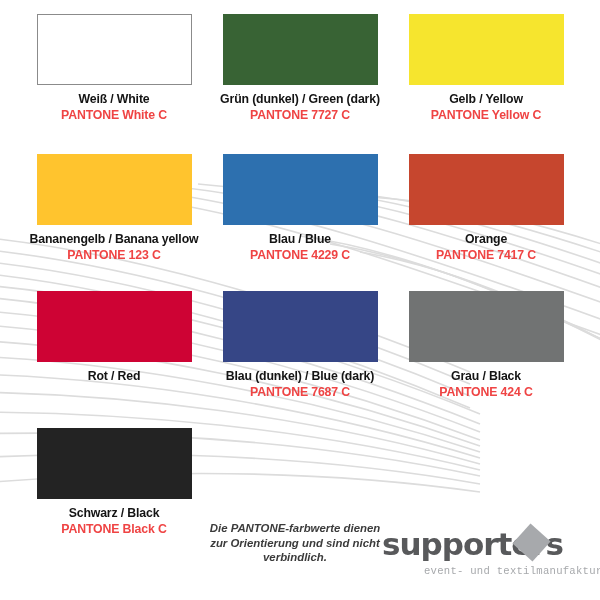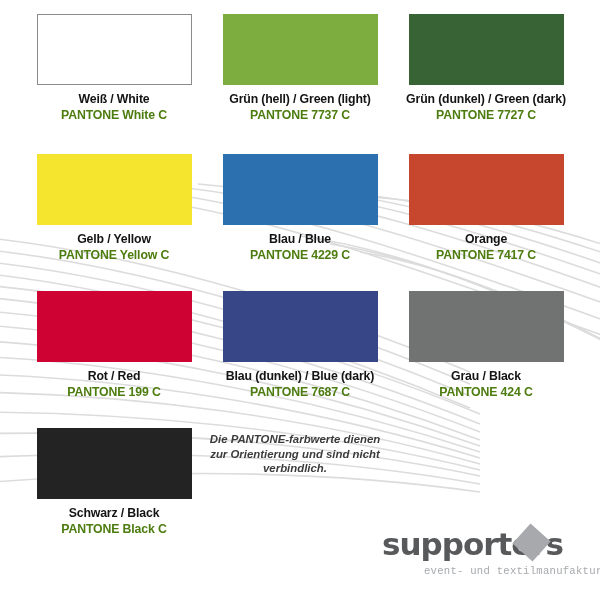--- a/index.html
+++ b/index.html
@@ -70,29 +70,29 @@
     color: #141414;
     white-space: nowrap;
   }
   .swatch-pantone {
     text-align: center;
     font-family: "Liberation Sans", sans-serif;
     font-weight: bold;
     font-size: 12.3px;
     line-height: 15.5px;
     letter-spacing: -0.15px;
-    color: #4d7c0f;
+    color: #ef4444;
     white-space: nowrap;
   }
   
   .note-cell {
     position: relative;
     display: flex;
     flex-direction: row;
-    align-items: flex-start;
+    align-items: flex-end;
     justify-content: flex-start;
     padding-top: 4px;
   }
   .note-de, .note-en {
     text-align: center;
     font-family: "Liberation Sans", sans-serif;
     font-style: italic;
     font-weight: bold;
     font-size: 11.4px;
     line-height: 14.6px;
@@ -175,55 +175,54 @@
   </svg>
 
   <div id="swatch-grid">
 
     <div class="swatch-cell">
       <div class="swatch-chip bordered" style="background:#ffffff"></div>
       <div class="swatch-label">Weiß / White</div>
       <div class="swatch-pantone">PANTONE White C</div>
     </div>
 
-    <div class="swatch-cell">
-      <div class="swatch-chip" style="background:#7dac3f"></div>
-      <div class="swatch-label">Grün (hell) / Green (light)</div>
-      <div class="swatch-pantone">PANTONE 7737 C</div>
-    </div>
 
     <div class="swatch-cell">
       <div class="swatch-chip" style="background:#386334"></div>
       <div class="swatch-label">Grün (dunkel) / Green (dark)</div>
       <div class="swatch-pantone">PANTONE 7727 C</div>
     </div>
 
     <div class="swatch-cell">
       <div class="swatch-chip" style="background:#f6e52e"></div>
       <div class="swatch-label">Gelb / Yellow</div>
       <div class="swatch-pantone">PANTONE Yellow C</div>
     </div>
 
+    <div class="swatch-cell">
+      <div class="swatch-chip" style="background:#ffc42e"></div>
+      <div class="swatch-label">Bananengelb / Banana yellow</div>
+      <div class="swatch-pantone">PANTONE 123 C</div>
+    </div>
 
     <div class="swatch-cell">
       <div class="swatch-chip" style="background:#2d70af"></div>
       <div class="swatch-label">Blau / Blue</div>
       <div class="swatch-pantone">PANTONE 4229 C</div>
     </div>
 
     <div class="swatch-cell">
       <div class="swatch-chip" style="background:#c6462e"></div>
       <div class="swatch-label">Orange</div>
       <div class="swatch-pantone">PANTONE 7417 C</div>
     </div>
 
     <div class="swatch-cell">
       <div class="swatch-chip" style="background:#ce0334"></div>
       <div class="swatch-label">Rot / Red</div>
-      <div class="swatch-pantone">PANTONE 199 C</div>
     </div>
 
     <div class="swatch-cell">
       <div class="swatch-chip" style="background:#364686"></div>
       <div class="swatch-label">Blau (dunkel) / Blue (dark)</div>
       <div class="swatch-pantone">PANTONE 7687 C</div>
     </div>
 
     <div class="swatch-cell">
       <div class="swatch-chip" style="background:#717373"></div>

